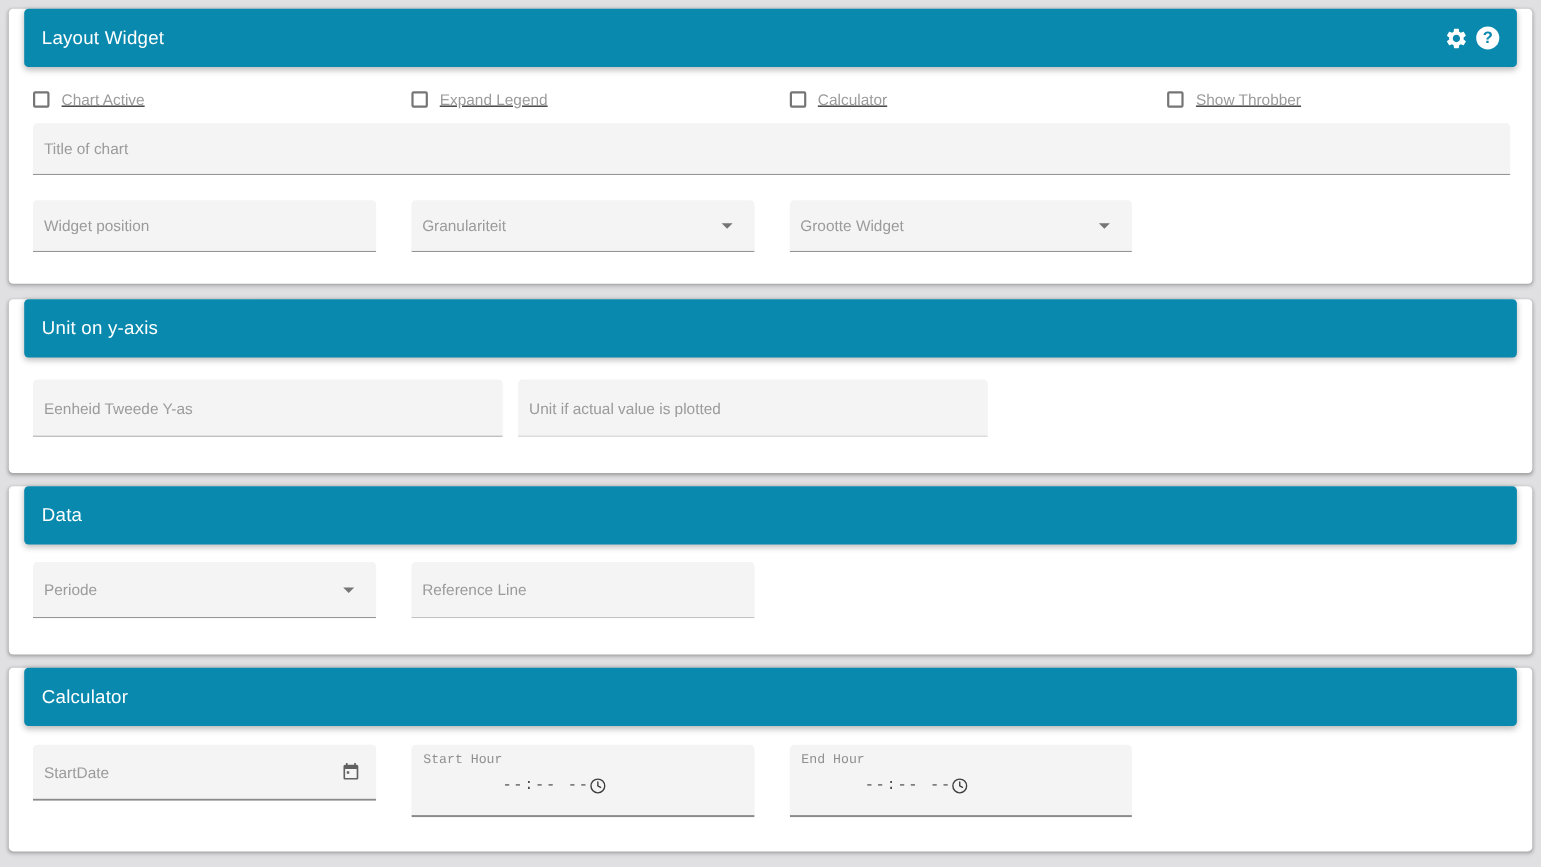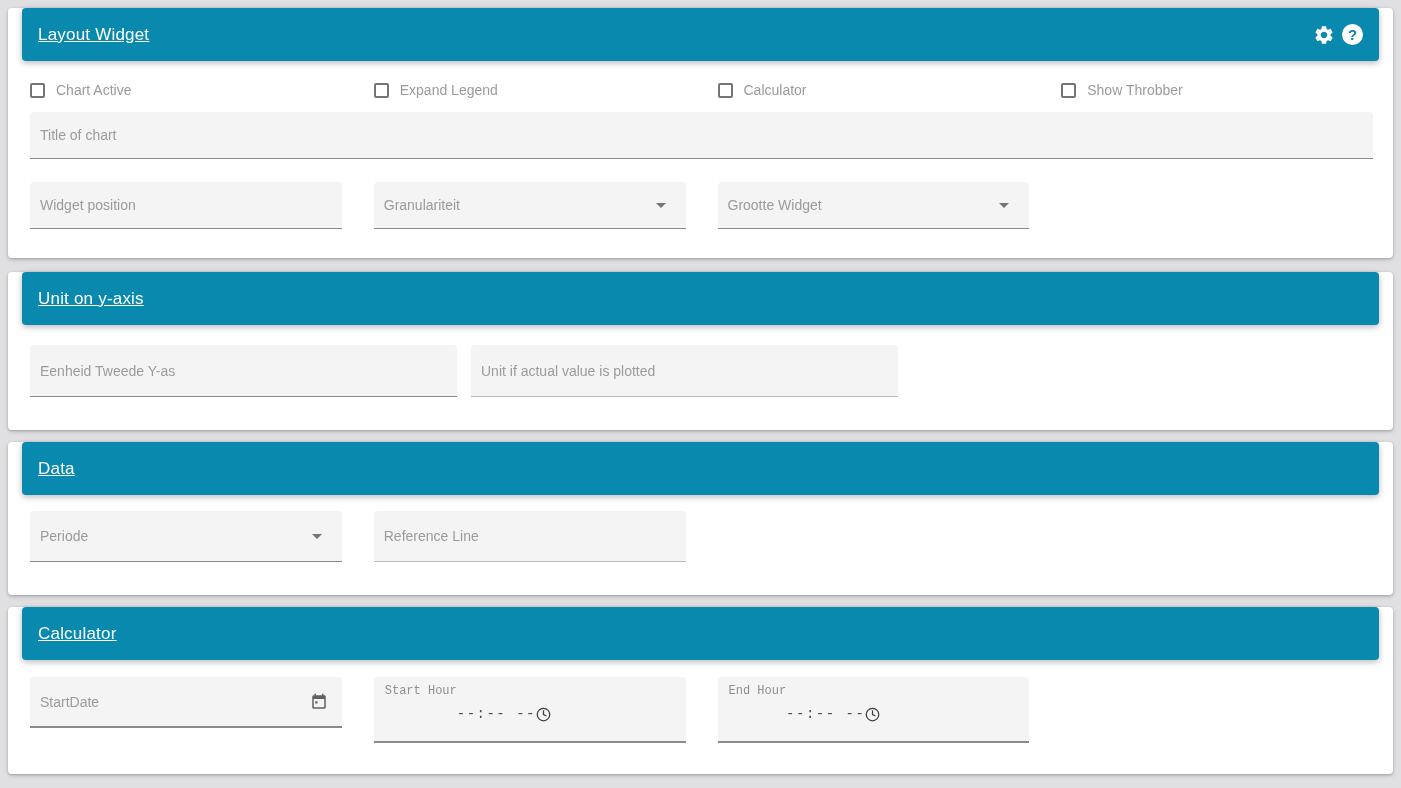--- a/index.html
+++ b/index.html
@@ -23,38 +23,37 @@
     margin: -20px 14px 0;
     background: #0989ae;
     border-radius: 4px;
     display: flex;
     align-items: center;
     padding: 0 16px;
     color: #ffffff;
     font-size: 17px;
     box-shadow: 0 2px 6px rgba(0,0,0,.28);
     position: relative;
-    text-decoration: underline;
   }
   .hdr-title { flex: 1; letter-spacing: .2px; }
   .hdr-icons { display: flex; align-items: center; gap: 7px; }
   .icon-btn { display: flex; align-items: center; justify-content: center; cursor: pointer; background: none; border: none; padding: 0; }
   .help-circle {
     width: 21px; height: 21px; border-radius: 50%;
     background: #ffffff; color: #0989ae;
     font-size: 15px; font-weight: bold;
     display: flex; align-items: center; justify-content: center;
     line-height: 1;
   }
   .body1 { padding: 21px 20px 29px 22px; }
   .body2 { padding: 20px 20px 33px 22px; }
   .body3 { padding: 16px 20px 33px 22px; }
   .body4 { padding: 17px 20px 31px 22px; }
   .grid4 { display: grid; grid-template-columns: repeat(4, 1fr); column-gap: 32px; align-items: start; }
-  .cbwrap { display: flex; align-items: center; cursor: pointer; }
+  .cbwrap { display: flex; align-items: center; cursor: pointer; text-decoration: underline; }
   .cbbox { width: 15px; height: 15px; border: 2px solid #757575; border-radius: 2px; background: #fff; flex: none; }
   .cblabel { margin-left: 11px; font-size: 14px; color: #9b9b9b; }
   .field {
     background: #f4f4f4;
     border-radius: 4px 4px 0 0;
     border-bottom: 1px solid #8a8a8a;
     height: 47px;
     display: flex;
     align-items: center;
     padding: 0 12px 0 10px;

